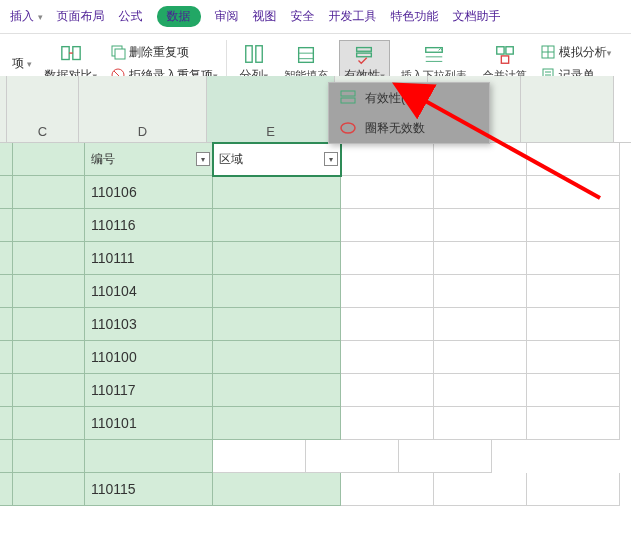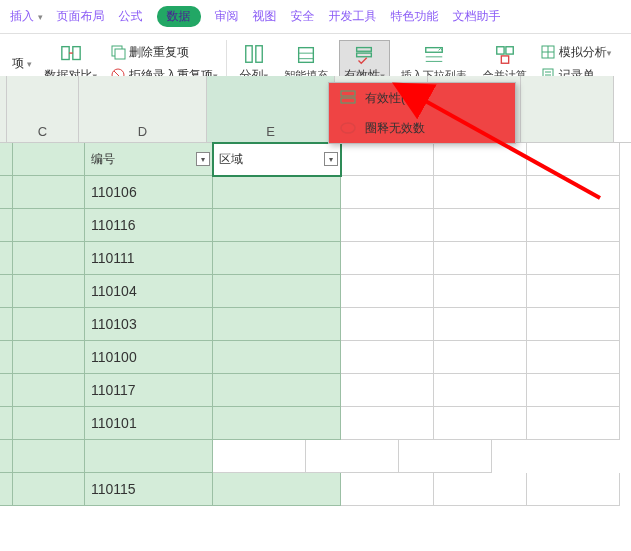--- a/index.html
+++ b/index.html
@@ -1,34 +1,34 @@
 <!DOCTYPE html>
 <html><head>
 <meta charset="utf-8">
 <style>
 *{margin:0;padding:0;box-sizing:border-box;font-family:"Microsoft YaHei",sans-serif;font-size:12px;color:#333}
 body{background:#fff;width:631px;height:551px;overflow:hidden;position:relative}
 .menubar{display:flex;align-items:center;gap:14px;padding:6px 10px;background:#fff;border-bottom:1px solid #e0e0e0}
-.menubar span{cursor:pointer;color:#8b5cf6}
+.menubar span{cursor:pointer;color:#4c1d95}
 .menubar .active{background:#22a765;color:#4c1d95;padding:2px 10px;border-radius:10px}
 .menubar .caret{font-size:9px;color:#888;margin-left:-10px}
 .caret{font-size:9px;color:#888}
 .ribbon{display:flex;background:#fff;padding:6px 4px 8px;border-bottom:1px solid #d0d0d0;gap:2px}
 .rgroup{display:flex;flex-direction:column;align-items:center;padding:0 6px;border-right:1px solid #e0e0e0}
 .rgroup:last-child{border-right:none}
 .rrow{display:flex;align-items:center;gap:6px}
 .rbtn{display:flex;flex-direction:column;align-items:center;gap:2px;padding:2px 4px;cursor:pointer;border:1px solid transparent}
 .rbtn.sel{background:#e0e0e0;border:1px solid #b0b0b0}
 .rbtn .icon{width:22px;height:22px;display:flex;align-items:center;justify-content:center}
 .rbtn .lbl{font-size:11px;color:#444;white-space:nowrap}
 .rsmall{display:flex;align-items:center;gap:3px;cursor:pointer;padding:1px 2px}
 .rsmall .icon{width:16px;height:16px}
 .stack{display:flex;flex-direction:column;gap:4px}
 .icon svg{width:100%;height:100%}
-.dropdown{position:absolute;left:328px;top:82px;width:188px;background:#ef4444;border:1px solid #bbb;box-shadow:2px 2px 6px rgba(0,0,0,0.25);z-index:10}
+.dropdown{position:absolute;left:328px;top:82px;width:162px;background:#a3a3a3;border:1px solid #bbb;box-shadow:2px 2px 6px rgba(0,0,0,0.25);z-index:10}
 .dropdown .item{display:flex;align-items:center;gap:8px;padding:6px 10px;cursor:pointer}
 .dropdown .icon{width:18px;height:18px;flex-shrink:0}
 .grid{position:absolute;left:0;top:76px;right:0;bottom:0;background:#fff}
 .colhdr{display:flex;height:67px;border-bottom:1px solid #ccc;margin-top:0}
 .colhdr>div{border-right:1px solid #ccc;background:#e8efe8;display:flex;align-items:center;justify-content:center;color:#555;font-size:13px;padding-top:45px}
 .colhdr .selhdr{background:#d0e8d8}
 .rows{}
 .row{display:flex;height:33px}
 .row>div{border-right:1px solid #9bbfa4;border-bottom:1px solid #9bbfa4;background:#d4ecd9;display:flex;align-items:center;padding:0 6px;font-size:14px;color:#333}
 .row .white{background:#fff;border-color:#d0d0d0}

